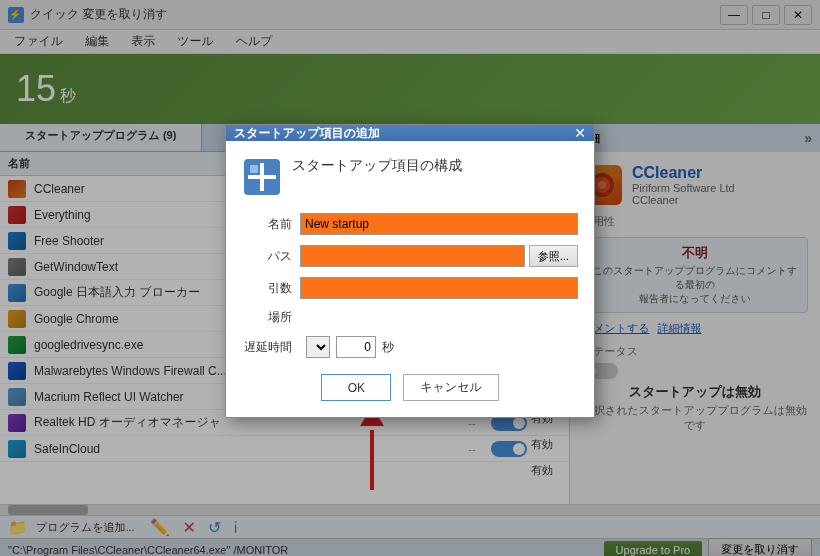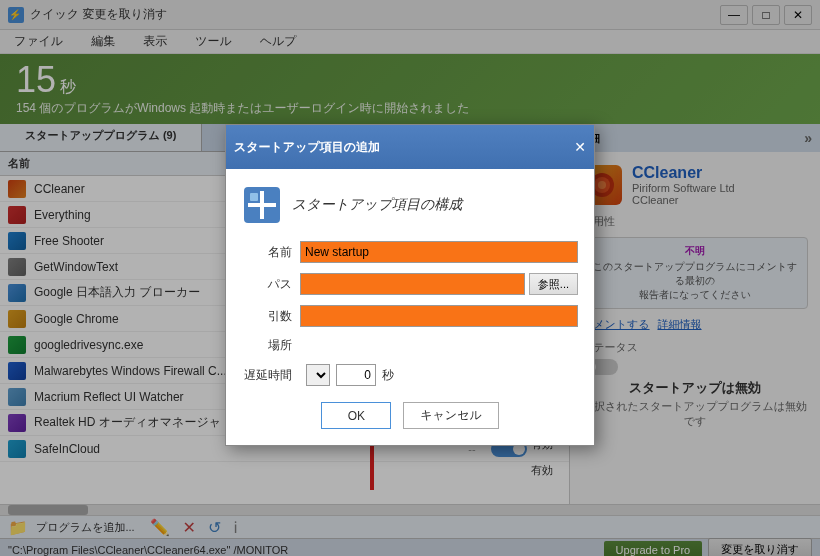--- a/index.html
+++ b/index.html
@@ -7,21 +7,21 @@
 
     
     .title-bar { background: #e8e8e8; height: 30px; display: flex; align-items: center; padding: 0 8px; border-bottom: 1px solid #ccc; justify-content: space-between; }
     .title-bar-left { display: flex; align-items: center; gap: 6px; }
     .title-bar-icon { width: 16px; height: 16px; background: #4a90d9; border-radius: 2px; display: flex; align-items: center; justify-content: center; color: white; font-size: 10px; font-weight: bold; }
     .title-bar-text { font-size: 12px; color: #333; }
     .title-bar-controls { display: flex; gap: 4px; }
     .tb-btn { width: 28px; height: 20px; background: #e8e8e8; border: 1px solid #bbb; display: flex; align-items: center; justify-content: center; font-size: 12px; cursor: pointer; border-radius: 2px; }
 
     
-    .menu-bar { background: #f0f0f0; height: 24px; display: flex; align-items: center; padding: 0 8px; border-bottom: 1px solid #ddd; gap: 16px; }
+    .menu-bar { background: #f0f0f0; height: 24px; display: flex; align-items: center; padding: 0 8px; border-bottom: 1px solid #ddd; gap: 10px; }
     .menu-item { font-size: 12px; color: #333; cursor: pointer; padding: 2px 6px; }
 
     
     .green-header { background: linear-gradient(135deg, #5a8a3c, #6fa84d); height: 70px; display: flex; align-items: center; padding: 0 16px; }
     .timer-area { color: white; }
     .timer-number { font-size: 36px; font-weight: normal; line-height: 1; }
     .timer-unit { font-size: 16px; }
     .timer-desc { font-size: 12px; margin-top: 2px; opacity: 0.9; }
 
     
@@ -51,21 +51,21 @@
     
     .right-panel { flex: 1; background: #f5f5f5; display: flex; flex-direction: column; }
     .right-header { background: #d0dce8; height: 28px; display: flex; align-items: center; padding: 0 8px; font-size: 11px; font-weight: bold; justify-content: space-between; }
     .right-content { flex: 1; padding: 12px; overflow: hidden; }
     .detail-app-header { display: flex; align-items: center; gap: 10px; margin-bottom: 8px; }
     .detail-app-icon { width: 40px; height: 40px; background: linear-gradient(135deg, #e8a020, #d04010); border-radius: 6px; display: flex; align-items: center; justify-content: center; color: white; font-size: 18px; font-weight: bold; }
     .detail-app-name { font-size: 16px; font-weight: bold; color: #2060c0; }
     .detail-company { font-size: 11px; color: #666; }
     .detail-label { font-size: 11px; color: #666; margin-top: 8px; }
     .rating-box { background: #e8eef4; border: 1px solid #ccc; border-radius: 4px; padding: 6px 8px; text-align: center; margin: 8px 0; }
-    .rating-text { font-size: 10px; font-weight: bold; color: #a21caf; }
+    .rating-text { font-size: 13px; font-weight: bold; color: #7f1d1d; }
     .rating-desc { font-size: 10px; color: #666; margin-top: 2px; }
     .detail-links { display: flex; gap: 8px; margin: 6px 0; }
     .detail-link { font-size: 11px; color: #2060c0; text-decoration: underline; cursor: pointer; }
     .status-label { font-size: 11px; color: #666; margin-top: 8px; }
     .toggle-status-row { display: flex; align-items: center; gap: 8px; margin: 4px 0; }
     .toggle-off { width: 36px; height: 16px; background: #ccc; border-radius: 8px; position: relative; flex-shrink: 0; }
     .toggle-off::after { content: ''; width: 12px; height: 12px; background: white; border-radius: 50%; position: absolute; left: 2px; top: 2px; }
     .status-text-bold { font-size: 13px; font-weight: bold; color: #333; text-align: center; }
     .status-desc { font-size: 11px; color: #666; text-align: center; margin-top: 2px; }
 
@@ -75,25 +75,25 @@
     .scroll-thumb { height: 10px; width: 80px; background: #aaa; border-radius: 3px; margin-left: 8px; }
     .bottom-actions { flex: 1; display: flex; align-items: center; padding: 0 8px; gap: 8px; }
     .action-btn { display: flex; align-items: center; gap: 4px; font-size: 11px; color: #333; cursor: pointer; }
     .bottom-status { background: #d0d8e4; height: 22px; display: flex; align-items: center; padding: 0 8px; font-size: 11px; color: #333; border-top: 1px solid #bbb; }
     .upgrade-btn { margin-left: auto; background: linear-gradient(to bottom, #5a8a3c, #4a7a2c); color: white; border: none; padding: 3px 12px; font-size: 11px; cursor: pointer; border-radius: 2px; }
     .save-btn { background: linear-gradient(to bottom, #e8e8e8, #d0d0d0); border: 1px solid #aaa; padding: 3px 12px; font-size: 11px; cursor: pointer; border-radius: 2px; }
 
     
     .dialog-overlay { position: absolute; top: 0; left: 0; width: 820px; height: 556px; background: rgba(0,0,0,0.3); display: flex; align-items: flex-start; justify-content: center; padding-top: 124px; z-index: 100; }
     .dialog { background: white; border: 1px solid #888; box-shadow: 4px 4px 16px rgba(0,0,0,0.4); width: 370px; }
-    .dialog-title-bar { background: linear-gradient(to bottom, #5080c0, #4070b0); height: 44px; display: flex; align-items: center; padding: 0 8px; justify-content: space-between; }
+    .dialog-title-bar { background: linear-gradient(to bottom, #5080c0, #4070b0); height: 16px; display: flex; align-items: center; padding: 0 8px; justify-content: space-between; }
     .dialog-title-text { color: white; font-size: 12px; font-weight: bold; }
     .dialog-close { color: white; font-size: 14px; cursor: pointer; background: none; border: none; }
     .dialog-body { padding: 16px; }
-    .dialog-header-row { display: flex; align-items: center; gap: 10px; margin-bottom: 16px; font-style: italic; }
+    .dialog-header-row { display: flex; gap: 10px; margin-bottom: 16px; }
     .dialog-icon { width: 40px; height: 40px; }
     .dialog-header-text { font-size: 14px; color: #333; }
     .form-row { display: flex; align-items: center; margin-bottom: 10px; }
     .form-label { width: 50px; text-align: right; font-size: 12px; color: #333; margin-right: 8px; flex-shrink: 0; }
     .form-input { flex: 1; height: 22px; border: 1px solid #999; padding: 2px 4px; font-size: 12px; background: #f97316; }
     .browse-btn { margin-left: 4px; height: 22px; padding: 2px 8px; background: linear-gradient(to bottom, #f0f0f0, #ddd); border: 1px solid #aaa; font-size: 11px; cursor: pointer; white-space: nowrap; }
     .form-select { flex: 1; height: 22px; border: 1px solid #999; font-size: 12px; background: white; }
     .delay-row { display: flex; align-items: center; gap: 6px; margin-bottom: 10px; }
     .delay-label { width: 50px; text-align: right; font-size: 12px; color: #333; margin-right: 8px; flex-shrink: 0; }
     .delay-select { width: 24px; height: 22px; border: 1px solid #999; font-size: 12px; }
@@ -143,21 +143,20 @@
   <span class="menu-item">ツール</span>
   <span class="menu-item">ヘルプ</span>
 </div>
 
 <div class="green-header">
   <div class="timer-area">
     <div style="display:flex;align-items:baseline;gap:4px;">
       <span class="timer-number">15</span>
       <span class="timer-unit">秒</span>
     </div>
-    <div class="timer-desc">154 個のプログラムがWindows 起動時またはユーザーログイン時に開始されました</div>
   </div>
 </div>
 
 <div class="main-area">
 
   <div class="left-panel">
     <div class="tabs-row">
       <div class="tab active">
         <span>スタートアッププログラム (9)</span>
       </div>

